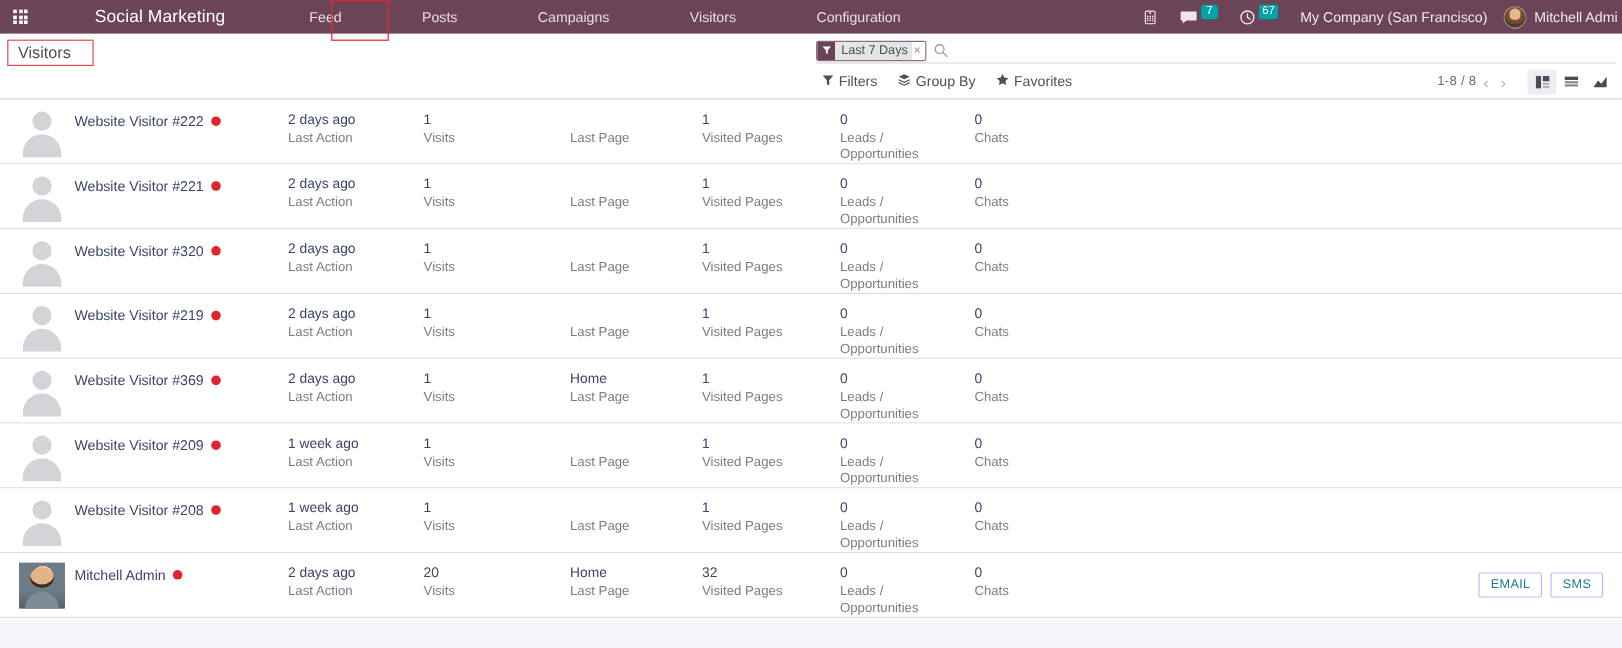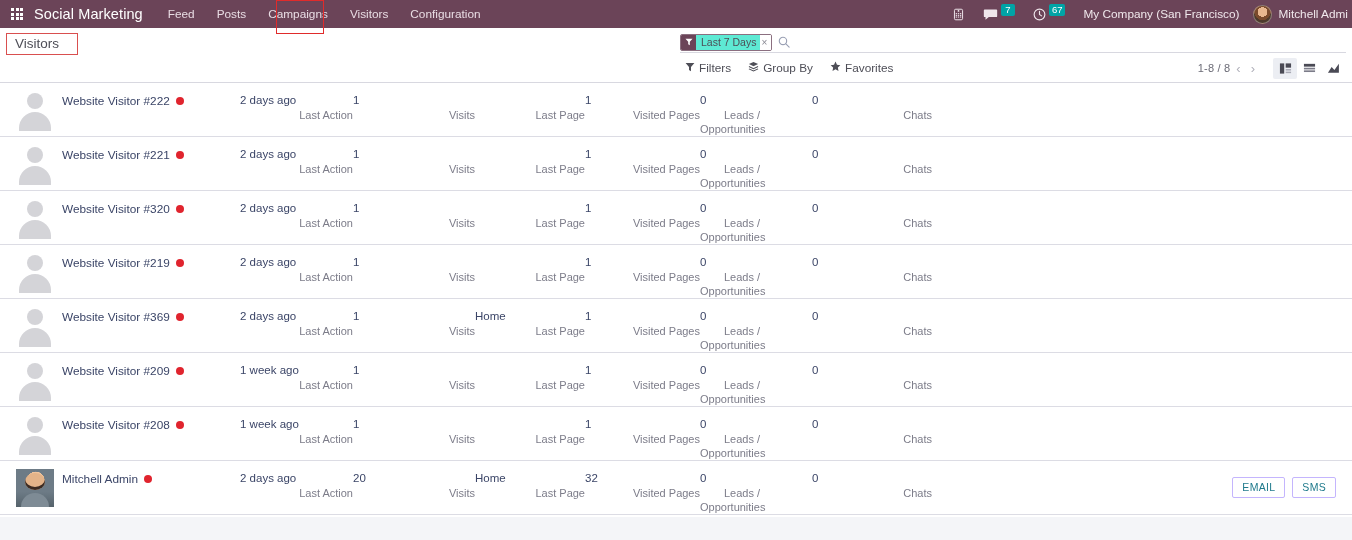--- a/index.html
+++ b/index.html
@@ -12,20 +12,21 @@
 
   
   .navbar {
     height: 28px;
     background: #6b4458;
     display: flex;
     align-items: center;
     color: #ffffff;
     position: relative;
     z-index: 5;
+    gap: 45px;
   }
   .apps-grid {
     width: 26px; height: 28px;
     display: flex; align-items: center; justify-content: center;
     margin-left: 4px;
     cursor: pointer;
   }
   .apps-grid .dots {
     display: grid;
     grid-template-columns: repeat(3, 3px);
@@ -156,21 +157,21 @@
     flex: none;
   }
   .facet-icon {
     background: #6b4458;
     color: #fff;
     display: flex; align-items: center; justify-content: center;
     width: 15px;
     font-size: 9px;
   }
   .facet-label {
-    background: #5eead4;
+    background: #e5e5e5;
     color: #4e4e57;
     display: flex; align-items: center;
     padding: 0 4px 0 5px;
     white-space: nowrap;
   }
   .facet-close {
     background: #fff;
     color: #8a8a94;
     display: flex; align-items: center;
     padding: 0 4px 0 1px;
@@ -352,21 +353,20 @@
     color: #3b4567;
     line-height: 15px;
     min-height: 15px;
     white-space: nowrap;
   }
   .kf-label {
     font-size: 11px;
     color: #7c7c89;
     line-height: 14px;
     white-space: nowrap;
-    text-align: right;
   }
   .kf-label.wrap { white-space: normal; width: 60px; }
 
   .col-lastaction { width: 113px; }
   .col-visits     { width: 122px; }
   .col-lastpage   { width: 110px; }
   .col-pages      { width: 115px; }
   .col-leads      { width: 112px; }
   .col-chats      { width: 120px; }
 

